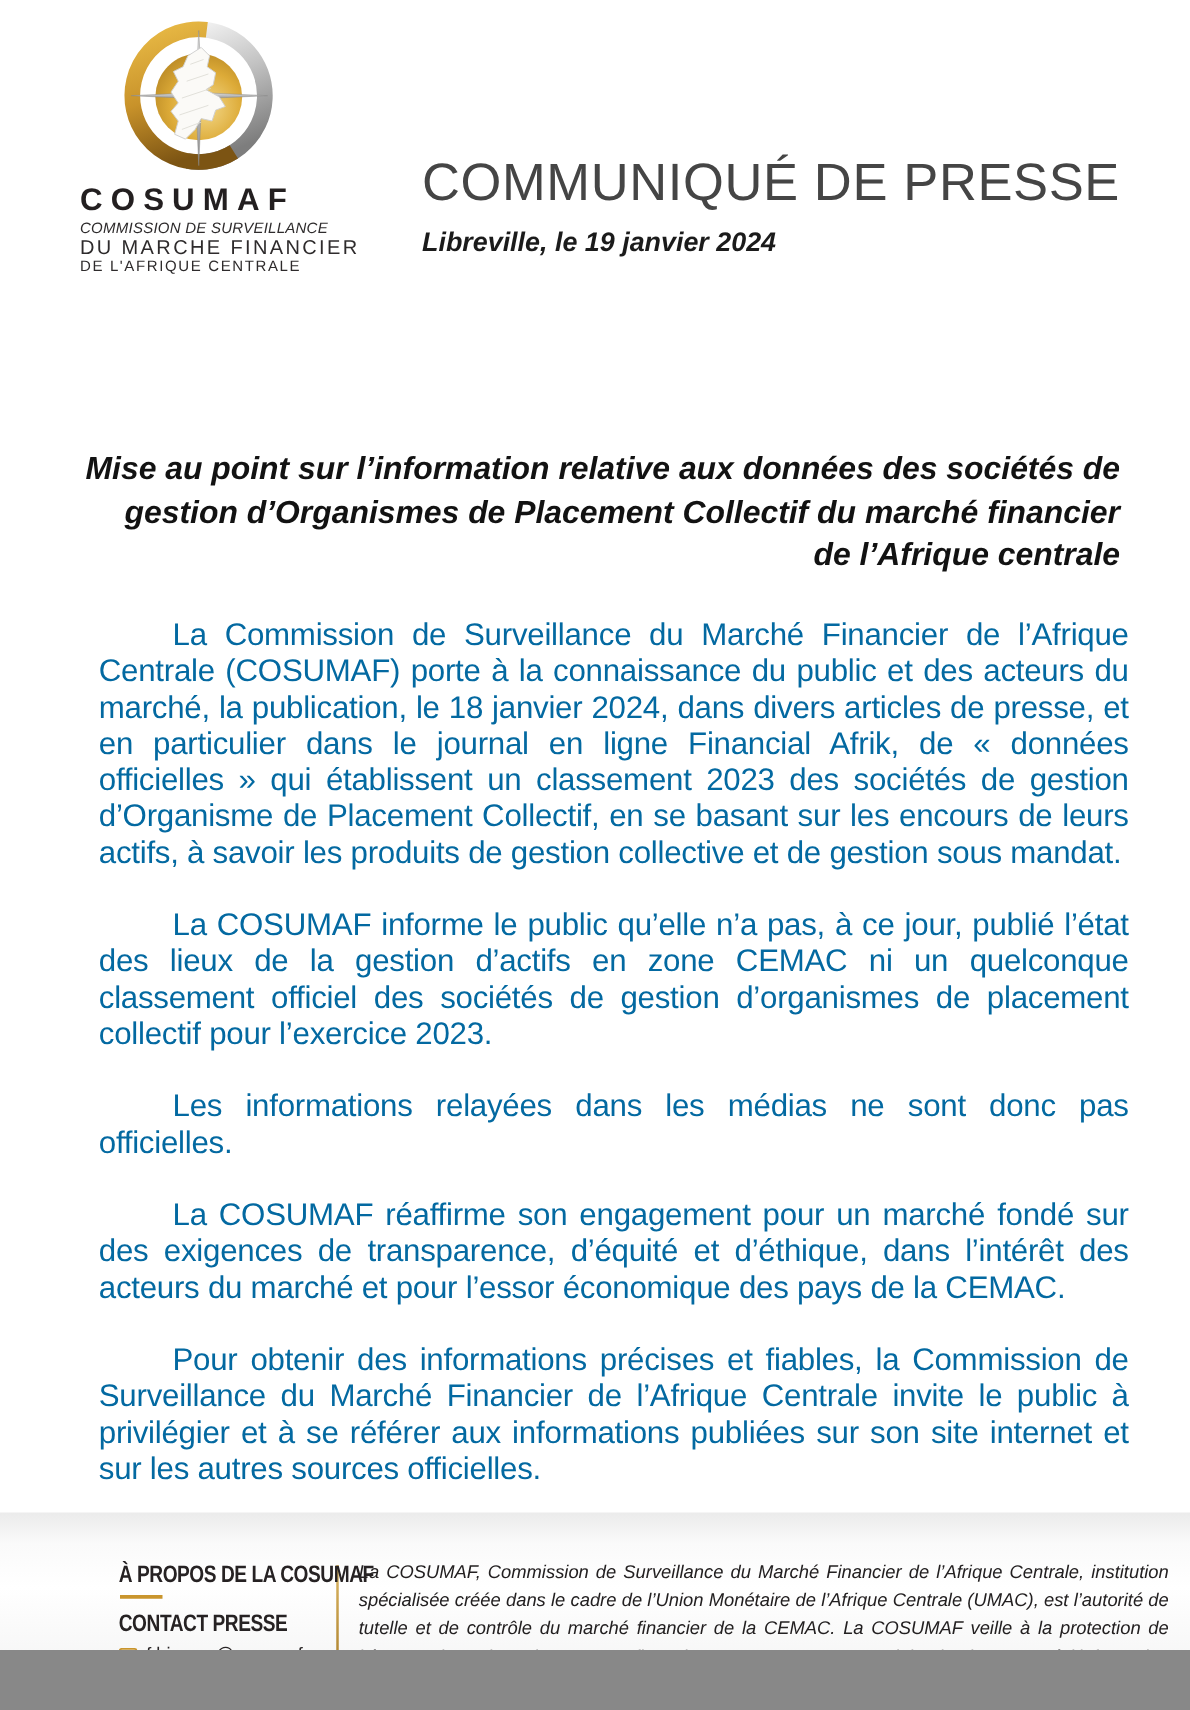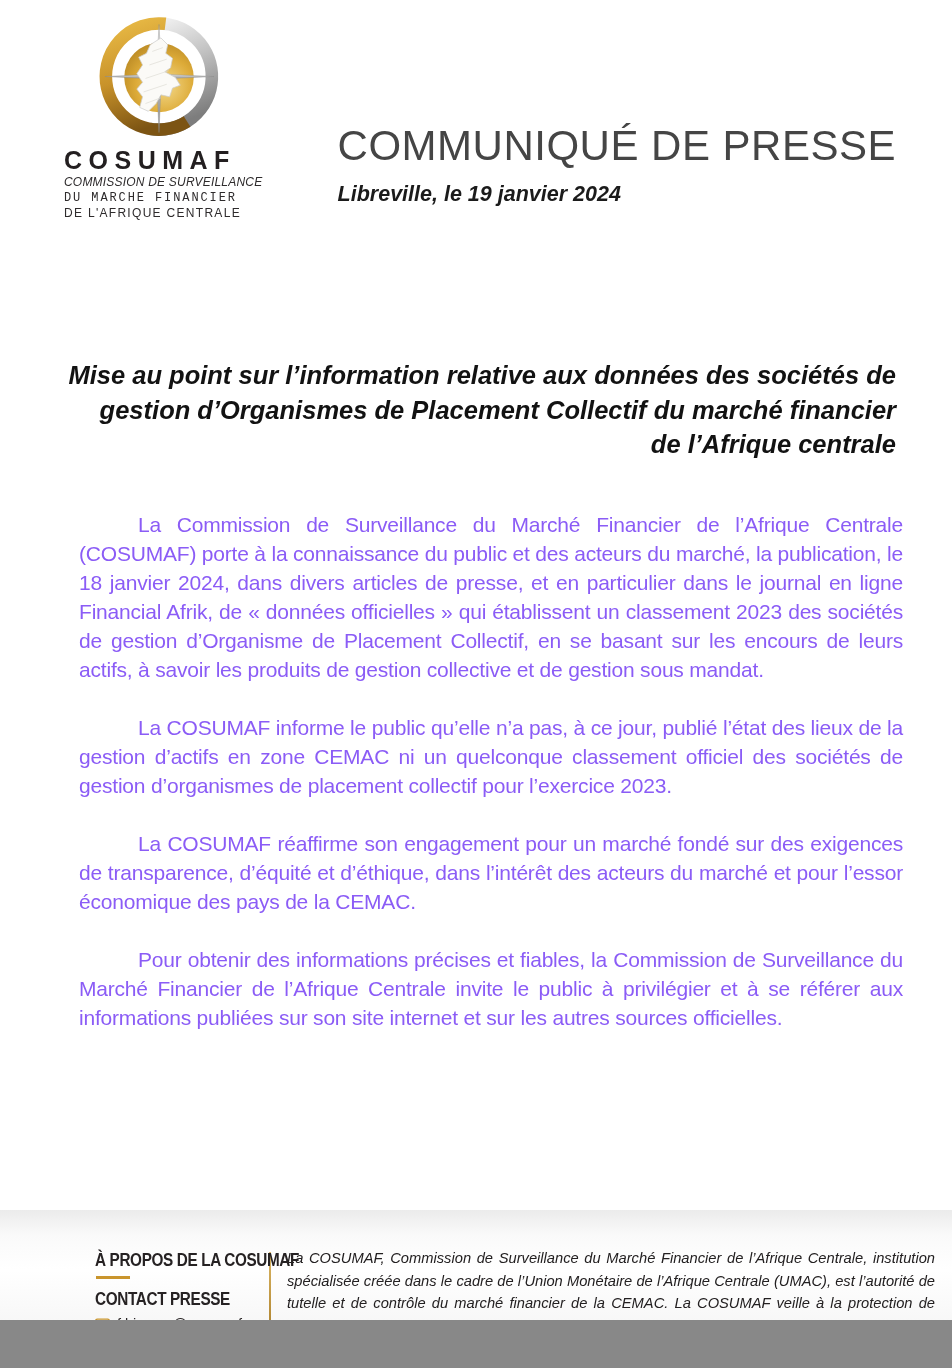--- a/index.html
+++ b/index.html
@@ -10,41 +10,41 @@
   }
   
   .logo-block{position:absolute;left:64px;top:14px;width:192px;}
   .emblem{display:block;margin-left:12px;}
   .logo-acronym{
     font-size:25px;font-weight:700;letter-spacing:6.5px;color:#231f20;
     margin-top:5px;white-space:nowrap;
   }
   .org-line{color:#2e2b2c;font-weight:500;white-space:nowrap;line-height:15.5px;}
   .org-line-1{font-size:12px;letter-spacing:0.2px;font-style:italic;}
-  .org-line-2{font-size:12px;letter-spacing:1.9px;font-family:Liberation Mono, monospace;}
+  .org-line-2{font-size:16px;letter-spacing:1.9px;}
   .org-line-3{font-size:12px;letter-spacing:1.3px;}
   .header-right{position:absolute;right:56px;top:122px;}
   .doc-type{
     font-size:42px;font-weight:200;color:#454545;letter-spacing:0.5px;
     white-space:nowrap;
   }
   .dateline{
     margin-top:12px;font-size:21.5px;font-style:italic;font-weight:600;color:#1b1b1b;
   }
   
   .title{
     position:absolute;left:56px;right:56px;top:358px;margin:0;
     text-align:right;font-size:25.5px;font-weight:700;font-style:italic;
     line-height:34.5px;color:#121212;
   }
   
   .body-text{position:absolute;left:79px;top:494px;width:824px;}
   .body-text p{
-    margin:16px 0 29px 0;font-size:21px;line-height:29px;text-align:justify;
-    color:#8b5cf6;text-indent:59px;letter-spacing:-0.2px;
+    margin:0 0 29px 0;font-size:25px;line-height:29px;text-align:justify;
+    color:#0369a1;text-indent:59px;letter-spacing:-0.2px;
   }
   
   .footer{
     position:absolute;left:0;top:1210px;width:952px;height:158px;
     background:linear-gradient(180deg,#ebebeb 0%,#fafafa 16%,#ffffff 38%,#f7f7f7 72%,#e6e6e6 100%);
     padding-left:31px;
   }
   .footer-inner{display:flex;padding:40px 48px 0 64px;}
   .footer-left{width:164px;flex-shrink:0;}
   .cond{display:inline-block;transform:scale(0.9,1.12);transform-origin:left center;}
@@ -121,20 +121,21 @@
 
   <h1 class="title">
     <div>Mise au point sur l’information relative aux données des sociétés de</div>
     <div>gestion d’Organismes   de Placement Collectif du marché financier</div>
     <div>de  l’Afrique centrale</div>
   </h1>
 
   <div class="body-text">
     <p>La Commission de Surveillance du Marché Financier de l’Afrique Centrale (COSUMAF) porte à la connaissance du public et des acteurs du marché, la publication, le 18 janvier 2024, dans divers articles de presse, et en particulier dans le journal en ligne Financial Afrik, de « données officielles » qui établissent un classement 2023 des sociétés de gestion d’Organisme de Placement Collectif, en se basant sur les encours de leurs actifs, à savoir les produits de gestion collective et de gestion sous mandat.</p>
     <p>La COSUMAF informe le public qu’elle n’a pas, à ce jour, publié l’état des lieux de la gestion d’actifs en zone CEMAC ni un quelconque classement officiel des sociétés de gestion d’organismes de placement collectif pour l’exercice 2023.</p>
+    <p>Les informations relayées dans les médias ne sont donc pas officielles.</p>
     <p>La COSUMAF réaffirme son engagement pour un marché fondé sur des exigences de transparence, d’équité et d’éthique, dans l’intérêt des acteurs du marché et pour l’essor économique des pays de la CEMAC.</p>
     <p>Pour obtenir des informations précises et fiables, la Commission de Surveillance du Marché Financier de l’Afrique Centrale invite le public à privilégier et à se référer aux informations publiées sur son site internet et sur les autres sources officielles.</p>
   </div>
 
   <div class="footer">
     <div class="footer-inner">
       <div class="footer-left">
         <div class="about-heading"><span class="cond">À PROPOS DE LA COSUMAF</span></div>
         <div class="gold-rule"></div>
         <div class="contact-heading"><span class="cond">CONTACT PRESSE</span></div>

